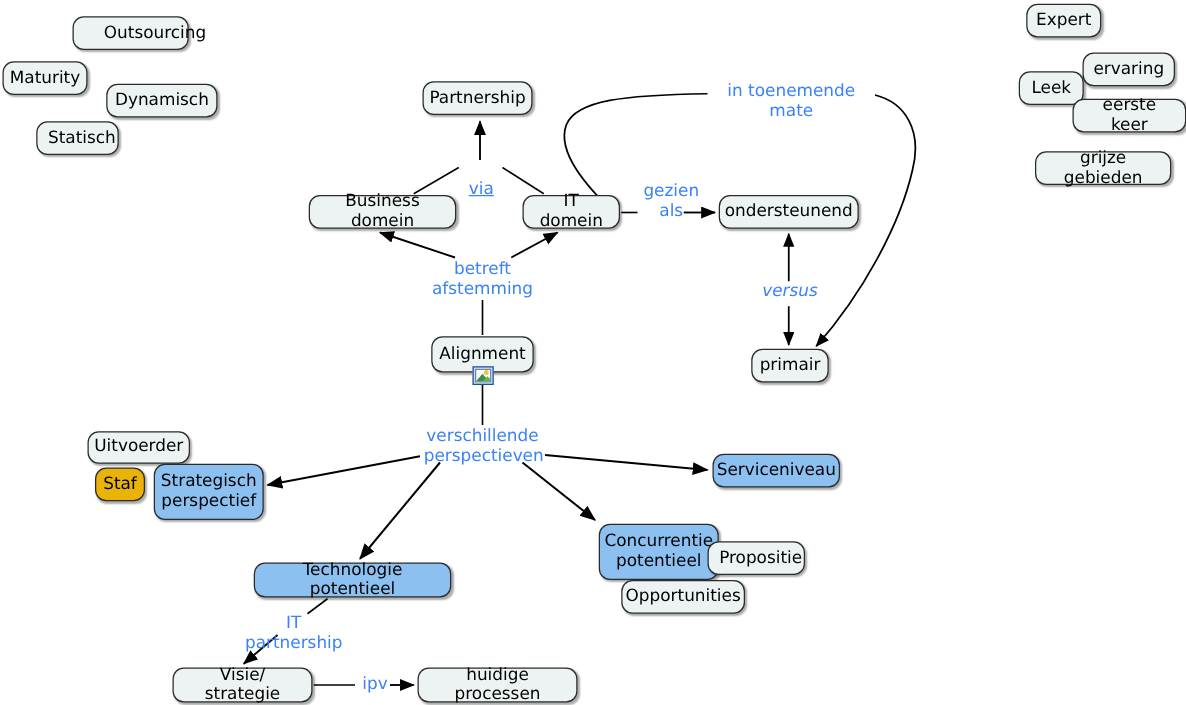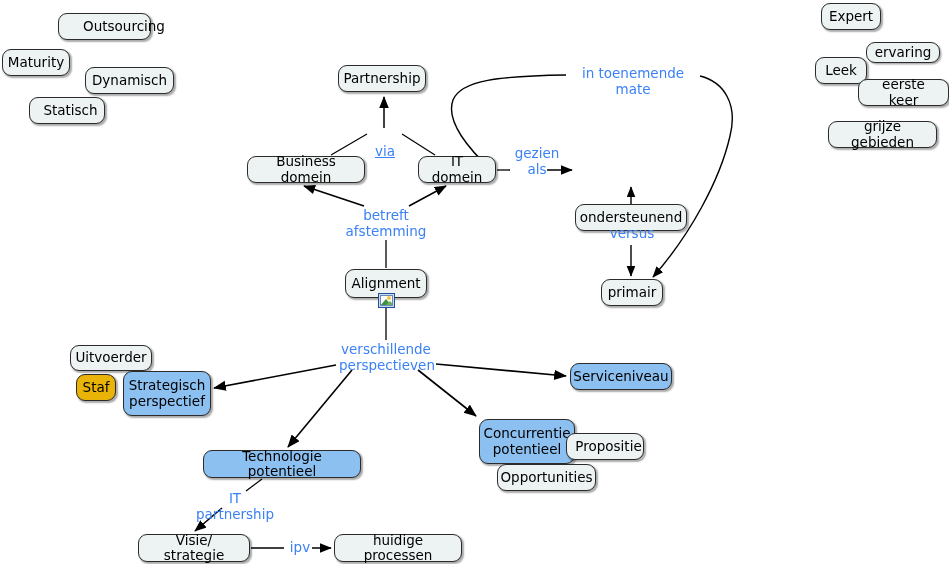--- a/index.html
+++ b/index.html
@@ -151,30 +151,30 @@
     <line x1="262" y1="479" x2="246" y2="491" stroke="#000" stroke-width="1.3"></line>
     <line x1="222" y1="508" x2="195" y2="531" stroke="#000" stroke-width="1.5" marker-end="url(#arrow)"></line>
 
     <line x1="251" y1="548" x2="284" y2="548" stroke="#000" stroke-width="1.3"></line>
     <line x1="312" y1="548" x2="331" y2="548" stroke="#000" stroke-width="1.5" marker-end="url(#arrow)"></line>
   </svg>
 
   <div class="node" style="left: 58px; top: 13px; width: 93px; height: 27px; padding-left: 48px;">Outsourcing</div>
   <div class="node" style="left: 2px; top: 49px; width: 68px; height: 27px;">Maturity</div>
   <div class="node" style="left: 85px; top: 67px; width: 89px; height: 27px;">Dynamisch</div>
-  <div class="node" style="left: 29px; top: 97px; width: 76px; height: 27px; padding-left: 16px;">Statisch</div>
+  <div class="node" style="left: 29px; top: 97px; width: 66px; height: 27px; padding-left: 16px;">Statisch</div>
   <div class="node" style="left: 821px; top: 3px; width: 60px; height: 27px;">Expert</div>
-  <div class="node" style="left: 866px; top: 42px; width: 74px; height: 21px;">ervaring</div>
+  <div class="node" style="left: 866px; top: 42px; width: 74px; height: 27px;">ervaring</div>
   <div class="node" style="left: 815px; top: 57px; width: 52px; height: 27px;">Leek</div>
   <div class="node" style="left: 858px; top: 79px; width: 91px; height: 27px;">eerste keer</div>
   <div class="node" style="left: 828px; top: 121px; width: 109px; height: 27px;">grijze gebieden</div>
   <div class="node" style="left: 338px; top: 65px; width: 88px; height: 27px;">Partnership</div>
   <div class="node" style="left: 247px; top: 156px; width: 118px; height: 27px;">Business domein</div>
   <div class="node" style="left: 418px; top: 156px; width: 78px; height: 27px;">IT domein</div>
-  <div class="node" style="left: 575px; top: 156px; width: 112px; height: 27px; margin-top: 48px;">ondersteunend</div>
+  <div class="node" style="left: 575px; top: 156px; width: 112px; height: 27px;">ondersteunend</div>
   <div class="node" style="left: 601px; top: 279px; width: 62px; height: 27px;">primair</div>
   <div class="node" style="left: 345px; top: 269px; width: 82px; height: 29px;">Alignment</div>
   <div class="node" style="left: 70px; top: 345px; width: 82px; height: 26px;">Uitvoerder</div>
   <div class="node white" style="left: 76px; top: 374px; width: 40px; height: 27px;">Staf</div>
   <div class="node blue" style="left: 123px; top: 371px; width: 88px; height: 45px;">Strategisch
 perspectief</div>
   <div class="node blue" style="left: 570px; top: 363px; width: 102px; height: 27px;">Serviceniveau</div>
   <div class="node blue" style="left: 479px; top: 419px; width: 96px; height: 45px;">Concurrentie
 potentieel</div>
   <div class="node" style="left: 566px; top: 433px; width: 78px; height: 27px; padding-left: 16px;">Propositie</div>
@@ -182,21 +182,21 @@
   <div class="node blue" style="left: 203px; top: 450px; width: 158px; height: 28px;">Technologie potentieel</div>
   <div class="node" style="left: 138px; top: 534px; width: 112px; height: 28px;">Visie/ strategie</div>
   <div class="node" style="left: 334px; top: 534px; width: 128px; height: 28px;">huidige processen</div>
 
   <div class="link-label" style="left: 370px; top: 144px; width: 30px; text-decoration: underline;">via</div>
   <div class="link-label" style="left: 345px; top: 208px; width: 82px;">betreft
 afstemming</div>
   <div class="link-label" style="left: 512px; top: 146px; width: 50px;">gezien
 als</div>
   <div class="link-label" style="left: 568px; top: 66px; width: 130px;">in toenemende mate</div>
-  <div class="link-label" style="left: 606px; top: 226px; width: 52px;">versus</div>
+  <div class="link-label" style="left: 606px; top: 226px; width: 52px; font-style: italic;">versus</div>
   <div class="link-label" style="left: 339px; top: 342px; width: 94px;">verschillende
 perspectieven</div>
   <div class="link-label" style="left: 189px; top: 491px; width: 92px;">IT partnership</div>
   <div class="link-label" style="left: 288px; top: 540px; width: 24px;">ipv</div>
 
   <div class="img-badge" style="left: 378px; top: 293px;">
     <div class="pic">
       <div class="sun"></div>
       <div class="hill"></div>
       <div class="hill2"></div>

